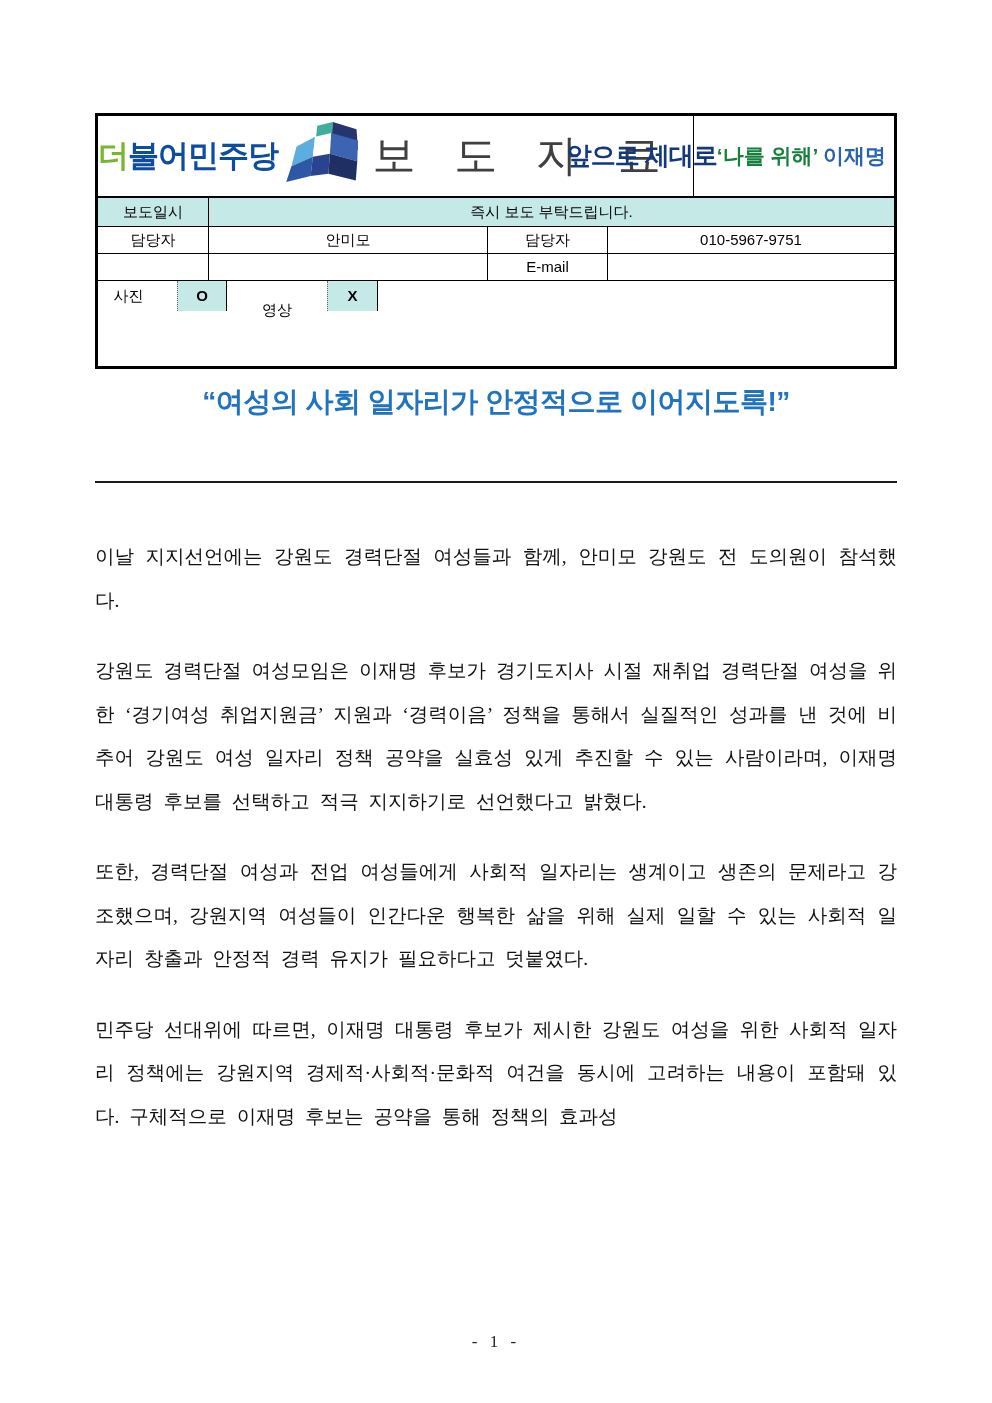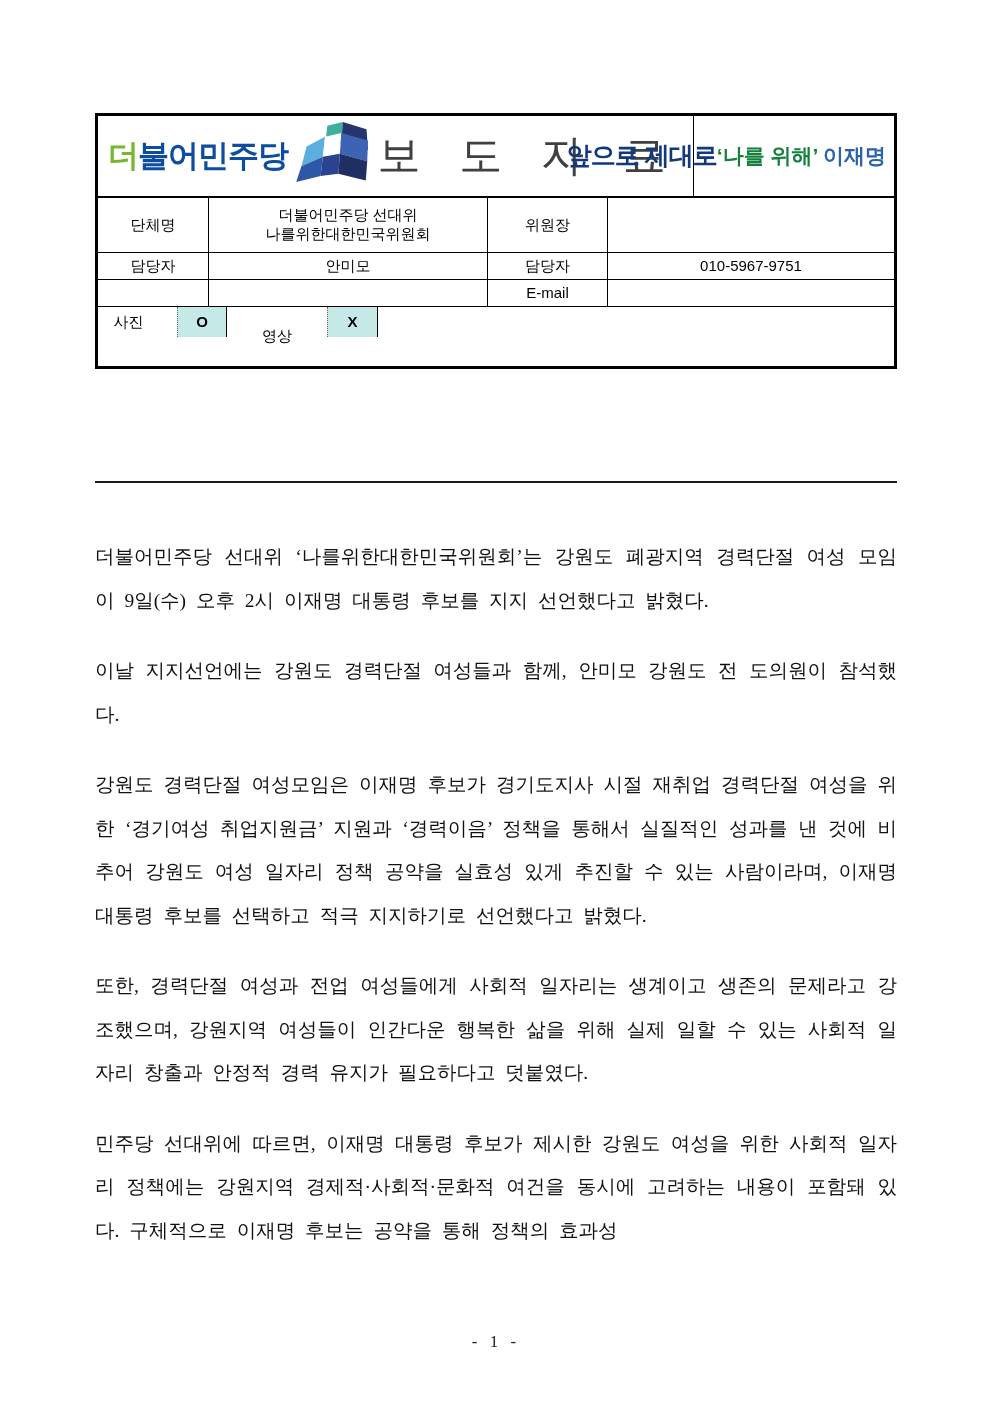--- a/index.html
+++ b/index.html
@@ -10,21 +10,21 @@
   .press-table { position:absolute; left:95px; top:113px; width:802px; height:256px;
                  border:3px solid #000; display:flex; flex-direction:column; background:#fff; }
   .trow { display:flex; width:100%; border-bottom:1px solid #000; }
   .trow:last-child { border-bottom:none; }
   .tcell { display:flex; align-items:center; justify-content:center; border-right:1px solid #000;
            font-size:15px; color:#000; text-align:center; line-height:1.25; }
   .tcell:last-child { border-right:none; }
   .teal { background:#c5e9e7; }
 
   .row-logo { height:82px; border-bottom:2px solid #000; }
-  .logo-cell { flex:1; display:flex; align-items:center; border-right:1px solid #000; padding-left:10px; }
+  .logo-cell { flex:1; display:flex; align-items:center; border-right:1px solid #000; padding-left:0; }
   .slogan-cell { width:200px; display:flex; flex-direction:row; align-items:center; justify-content:flex-end; padding:4px 8px; }
 
   .logo-wrap { display:flex; align-items:center; }
   .wordmark { font-weight:800; font-size:31px; letter-spacing:-1px; font-family:"Liberation Sans", sans-serif; }
   .wordmark .g { color:#76b72e; }
   .wordmark .b { color:#0d4da1; }
   .flag { margin-left:4px; }
 
   .press-name { flex:1; text-align:center; font-family:"Liberation Serif", serif;
                 font-size:43px; color:#404040; letter-spacing:14px; padding-right:6px; white-space:nowrap; }
@@ -95,32 +95,25 @@
         </div>
         <div class="press-name">보 도 자 료</div>
       </div>
       <div class="tcell slogan-cell">
         <div class="slogan-line1">앞으로 제대로</div>
         <div class="slogan-line2"><span class="q">‘나를 위해’</span><span class="n"> 이재명</span></div>
         <div class="slogan-underline"></div>
       </div>
     </div>
 
+    <div class="trow row-release">
+      <div class="tcell col-label1 teal">보도일시</div>
+      <div class="tcell release-val teal">즉시 보도 부탁드립니다.</div>
+    </div>
 
-    <div class="trow row-org">
-      <div class="tcell col-label1">단체명</div>
-      <div class="tcell col-val1">
-        <div>
-          <div>더불어민주당 선대위</div>
-          <div>나를위한대한민국위원회</div>
-        </div>
-      </div>
-      <div class="tcell col-label2">위원장</div>
-      <div class="tcell col-val2"></div>
-    </div>
 
     <div class="trow row-contact">
       <div class="tcell col-label1">담당자</div>
       <div class="tcell col-val1">안미모</div>
       <div class="tcell col-label2">담당자</div>
       <div class="tcell col-val2">010-5967-9751</div>
     </div>
 
     <div class="trow row-email">
       <div class="tcell col-label1"></div>
@@ -133,25 +126,25 @@
       <div class="tcell media-label">사진</div>
       <div class="tcell media-flag teal">O</div>
       <div class="tcell media-label2">영상</div>
       <div class="tcell media-flag2 teal">X</div>
       <div class="tcell media-rest"></div>
     </div>
 
   </div>
 
   <div class="headline">
+    <div>“여성의 사회 일자리가 안정적으로 이어지도록!”</div>
   </div>
   <div class="headline-rule"></div>
 
   <div class="body-text">
-    <p>더불어민주당 선대위 ‘나를위한대한민국위원회’는 강원도 폐광지역 경력단절 여성 모임이 9일(수) 오후 2시 이재명 대통령 후보를 지지 선언했다고 밝혔다.</p>
     <p>이날 지지선언에는 강원도 경력단절 여성들과 함께, 안미모 강원도 전 도의원이 참석했다.</p>
     <p>강원도 경력단절 여성모임은 이재명 후보가 경기도지사 시절 재취업 경력단절 여성을 위한 ‘경기여성 취업지원금’ 지원과 ‘경력이음’ 정책을 통해서 실질적인 성과를 낸 것에 비추어 강원도 여성 일자리 정책 공약을 실효성 있게 추진할 수 있는 사람이라며, 이재명 대통령 후보를 선택하고 적극 지지하기로 선언했다고 밝혔다.</p>
     <p>또한, 경력단절 여성과 전업 여성들에게 사회적 일자리는 생계이고 생존의 문제라고 강조했으며, 강원지역 여성들이 인간다운 행복한 삶을 위해 실제 일할 수 있는 사회적 일자리 창출과 안정적 경력 유지가 필요하다고 덧붙였다.</p>
     <p>민주당 선대위에 따르면, 이재명 대통령 후보가 제시한 강원도 여성을 위한 사회적 일자리 정책에는 강원지역 경제적·사회적·문화적 여건을 동시에 고려하는 내용이 포함돼 있다. 구체적으로 이재명 후보는 공약을 통해 정책의 효과성</p>
   </div>
 
   <div class="page-footer">- 1 -</div>
 
 </div>
 

